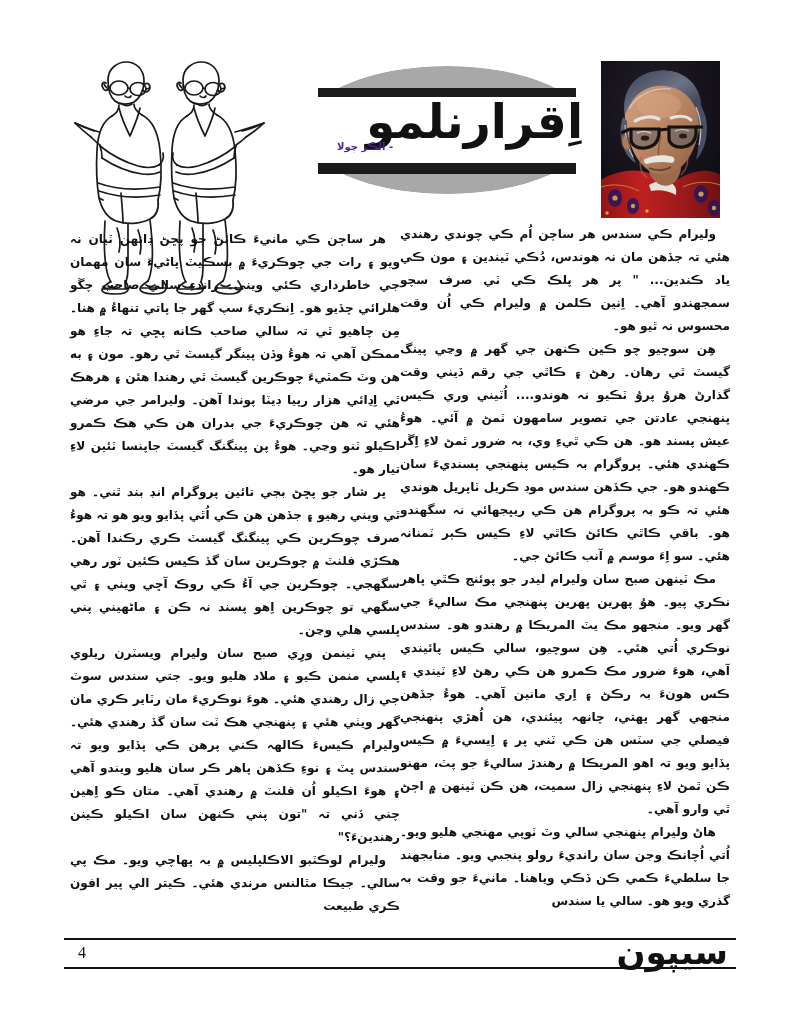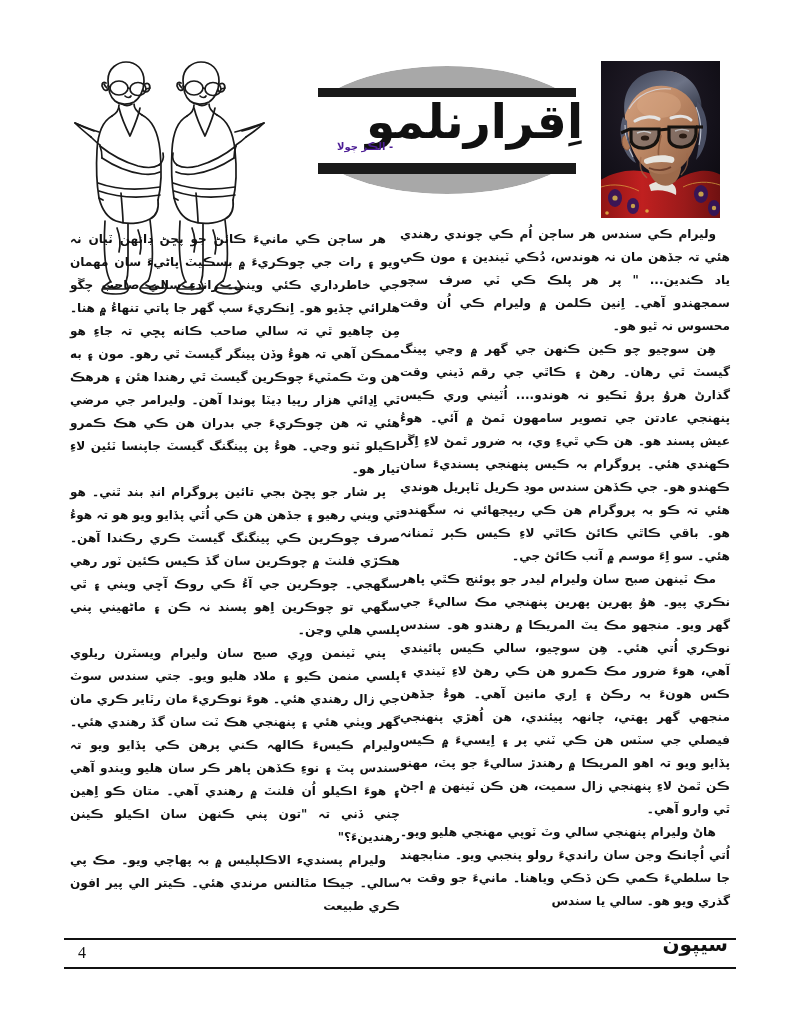--- a/index.html
+++ b/index.html
@@ -167,21 +167,21 @@
     top: 6px;
     font-family: "Liberation Serif", serif;
     font-size: 16px;
     color: #111111;
   }
   .footer .mag-name {
     position: absolute;
     right: 8px;
     top: -6px;
     font-family: "DejaVu Sans", sans-serif;
-    font-size: 20px;
+    font-size: 34px;
     font-weight: bold;
     direction: rtl;
     color: #111111;
     white-space: nowrap;
   }
 </style>
 </head>
 <body>
 
 <div class="page">
@@ -403,21 +403,21 @@
       <p>وليرام ڪي سندس هر ساڄن اُم ڪي چوندي رهندي هئي تہ جڏهن مان نہ هوندس، دُڪي ٽيندين ۽ مون ڪي ياد ڪندين... " پر هر پلڪ ڪي ٽي صرف سچو سمجهندو آهي۔ اِنين ڪلمن ۾ وليرام ڪي اُن وقت محسوس نہ ٿيو هو۔</p>
       <p>هِن سوچيو چو ڪين ڪنهن جي گهر ۾ وڃي پينگ گيسٽ ٿي رهان۔ رهڻ ۽ ڪاٿي جي رقم ڏيني وقت گذارڻ هروُ پروُ ٽڪيو نہ هوندو.... اُٽيني وري ڪيس پنهنجي عادتن جي تصوير سامهون ٽمڻ ۾ آئي۔ هوءُ عيش پسند هو۔ هن ڪي ٿيءِ وي، بہ ضرور ٿمڻ لاءِ اِڱر ڪهندي هئي۔ پروگرام بہ ڪيس پنهنجي پسنديءَ سان ڪهندو هو۔ جي ڪڏهن سندس موڊ ڪريل ٽاپريل هوندي هئي تہ ڪو بہ پروگرام هن ڪي ريڀجهائي نہ سگهندو هو۔ باقي ڪاٿي ڪائڻ ڪاٿي لاءِ ڪيس ڪٻر ٽمنانہ هئي۔ سو اِءَ موسم ۾ آنب ڪائڻ جي۔</p>
       <p>مڪ ٽينهن صبح سان وليرام ليدر جو پوئنج ڪٿي پاهر نڪري پيو۔ هوُ پهرين پهرين پنهنجي مڪ ساليءَ جي گهر ويو۔ منجهو مڪ يٽ المريڪا ۾ رهندو هو۔ سندس نوڪري اُتي هئي۔ هِن سوچيو، سالي ڪيس پائيندي آهي، هوءَ ضرور مڪ ڪمرو هن ڪي رهڻ لاءِ ٽيندي ۽ ڪس هونءَ بہ رڪڻ ۽ اِري مانين آهي۔ هوءُ جڏهن منجهي گهر پهتي، چانهہ پيئندي، هن اُهڙي پنهنجي فيصلي جي سٽس هن ڪي ٽني پر ۽ اِيسيءَ ۾ ڪيس پڏايو ويو تہ اهو المريڪا ۾ رهندڙ ساليءَ جو پٽ، مهنو ڪن ٿمڻ لاءِ پنهنجي زال سميت، هن ڪن ٽينهن ۾ اڄڻ ٿي وارو آهي۔</p>
       <p>هاڻ وليرام پنهنجي سالي وٽ ٽوپي مهنجي هليو ويو۔ اُتي اُچانڪ وجن سان رانديءَ رولو پنجبي ويو۔ منابجهند جا سلطيءَ ڪمي ڪن ڏڪي وياهنا۔ مانيءَ جو وقت بہ گذري ويو هو۔ سالي يا سندس</p>
     </div>
 
     <div class="col col-left">
       <p>هر ساڄن ڪي مانيءَ ڪائڻ جو پڇڻ ڊانهن ٽيان نہ ويو ۽ رات جي چوڪريءَ ۾ بسڪيٽ پاڻيءَ سان مهمان جي خاطرداري ڪئي ويني۔ راندءِ سالي صاحب چڱو هلرائي چڏيو هو۔ اِنڪريءَ سپ گهر جا پاتي تنهاءُ ۾ هنا۔ مِن چاهيو ٿي تہ سالي صاحب ڪانه پڇي تہ جاءِ هو ممڪن آهي تہ هوءُ وڏن پينگر گيسٽ ٿي رهو۔ مون ۽ به هن وٽ ڪمٽيءَ چوڪرين گيسٽ ٿي رهندا هئن ۽ هرهڪ ٿي اِڍائي هزار رپيا ڊيٽا پوندا آهن۔ وليرامر جي مرضي هئي تہ هن چوڪريءَ جي بدران هن ڪي هڪ ڪمرو اڪيلو ٽنو وڃي۔ هوءُ پن پينگنگ گيسٽ جاپنسا ٽئين لاءِ تيار هو۔</p>
       <p>پر شار جو پڇڻ بجي تائين پروگرام انڊ بند ٿني۔ هو ٿي ويني رهيو ۽ جڏهن هن ڪي اُٿي پڏايو ويو هو تہ هوءُ صرف چوڪرين ڪي پينگنگ گيسٽ ڪري رڪندا آهن۔ هڪڙي فلنٽ ۾ چوڪرين سان گڏ ڪيس ڪئين ٽور رهي سگهجي۔ چوڪرين جي آءُ ڪي روڪ آڇي ويني ۽ ٿي سگهي تو چوڪرين اِهو پسند نہ ڪن ۽ ماڻهيني پني پلسي هلي وڃن۔</p>
       <p>پني ٽينمن ورِي صبح سان وليرام ويسٽرن ريلوي پلسي منمن ڪيو ۽ ملاد هليو ويو۔ جتي سندس سوٽ جي زال رهندي هئي۔ هوءَ نوڪريءَ مان رٽاير ڪري مان گهر ويٺي هئي ۽ پنهنجي هڪ ٽت سان گڏ رهندي هئي۔ وليرام ڪيسءَ ڪالهہ ڪني پرهن ڪي پڏايو ويو تہ سندس پٽ ۽ نوءِ ڪڏهن پاهر ڪر سان هليو ويندو آهي ۽ هوءَ اڪيلو اُن فلنٽ ۾ رهندي آهي۔ متان ڪو اِهين چني ڏني تہ "تون پني ڪنهن سان اڪيلو ڪينن رهندينءَ؟"</p>
-      <p>وليرام پسنديء الاڪلپليس ۾ بہ پهاچي ويو۔ مڪ پي سالي۔ جيڪا مٿالنس مرندي هئي۔ ڪيتر الي پير افون ڪري طبيعت</p>
+      <p>وليرام لوڪٽبو الاڪلپليس ۾ بہ پهاچي ويو۔ مڪ پي سالي۔ جيڪا مٿالنس مرندي هئي۔ ڪيتر الي پير افون ڪري طبيعت</p>
     </div>
 
   </div>
 
   <div class="footer">
     <div class="rule rule-top"></div>
     <div class="page-num">4</div>
     <div class="mag-name">سيپون</div>
     <div class="rule rule-bottom"></div>
   </div>

